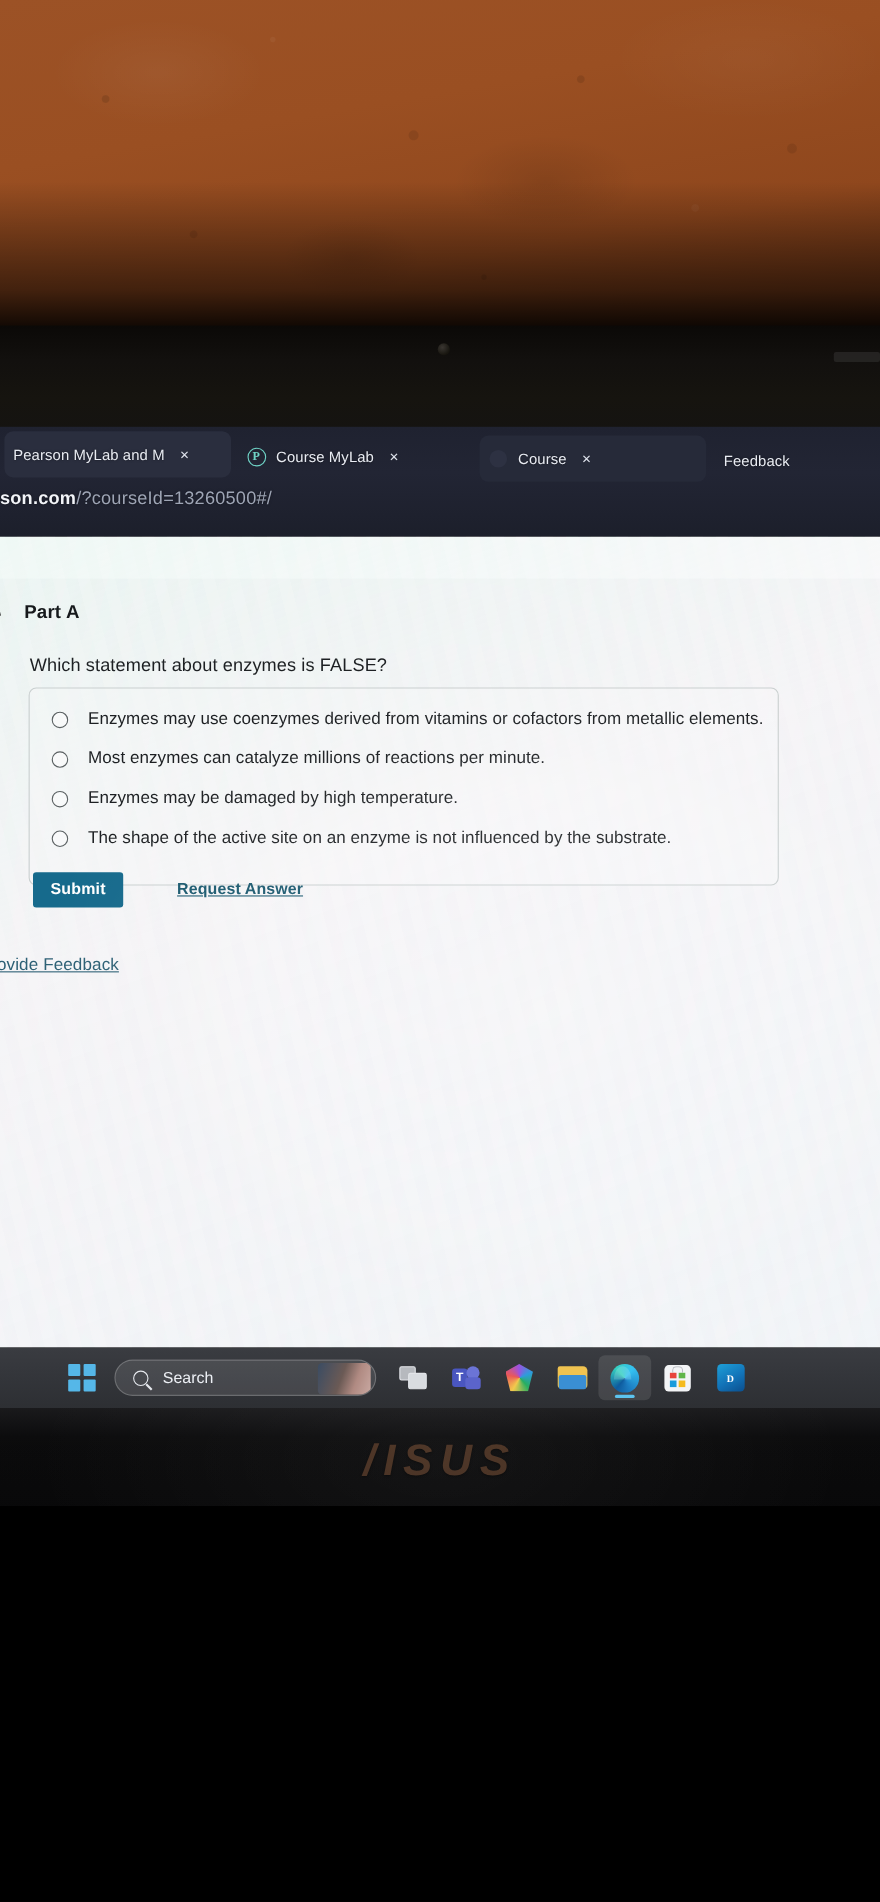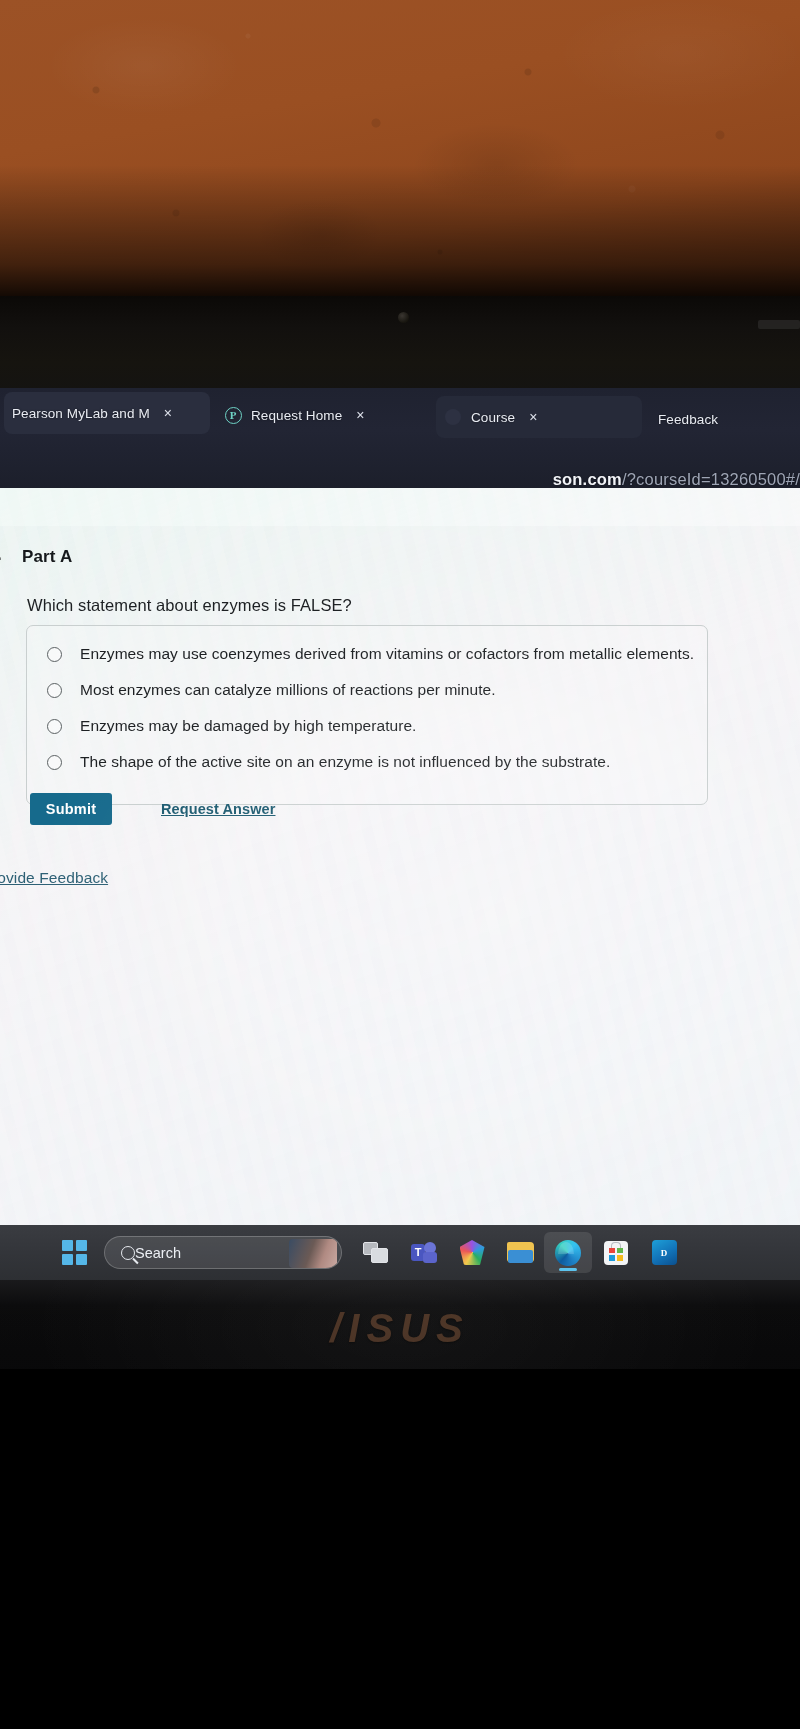--- a/index.html
+++ b/index.html
@@ -134,25 +134,24 @@
     font-family: "Liberation Serif", serif;
   }
   .fav-dim {
     width: 16px; height: 16px;
     border-radius: 50%;
     background: #2d3142;
   }
 
   .urlbar {
     position: absolute;
-    left: 0; top: 66px;
+    left: 0; top: 40px;
     width: 800px; height: 50px;
     display: flex;
     align-items: center;
-    justify-content: flex-end;
   }
   .url-text {
     font-size: 16.5px;
     letter-spacing: .2px;
     white-space: nowrap;
     padding-left: 0;
     text-shadow: 0 0 2px rgba(0,0,0,.5);
   }
   .url-host { color: #f2f4f8; font-weight: bold; }
   .url-rest { color: #9ea5b5; }
@@ -356,20 +355,21 @@
   }
   .tb-search .mag::after {
     content:"";
     position: absolute;
     right: -5px; bottom: -3px;
     width: 7px; height: 1.8px;
     background: #e6e9ee;
     transform: rotate(45deg);
   }
   .tb-search .sl {
+    margin-left: 13px;
     font-size: 14.5px;
     color: #eceff4;
   }
   .tb-avatar {
     position: absolute;
     right: 4px; top: 2px;
     width: 48px; height: 29px;
     background: linear-gradient(110deg, #3a4c63 0%, #6b5a55 45%, #b08a82 70%, #c9a9a2 100%);
     border-radius: 4px;
   }
@@ -575,21 +575,21 @@
 
       <div class="tab tab-1">
         <span class="tab-title">Pearson MyLab and M</span>
         <span class="tab-close">×</span>
       </div>
 
       <div class="tab tab-2">
         <span class="tab-favicon">
           <span class="pearson-p">P</span>
         </span>
-        <span class="tab-title">Request Home</span>
+        <span class="tab-title">Course MyLab</span>
         <span class="tab-close">×</span>
       </div>
 
       <div class="tab tab-3">
         <span class="tab-favicon">
           <span class="fav-dim"></span>
         </span>
         <span class="tab-title">Course</span>
         <span class="tab-close">×</span>
       </div>

